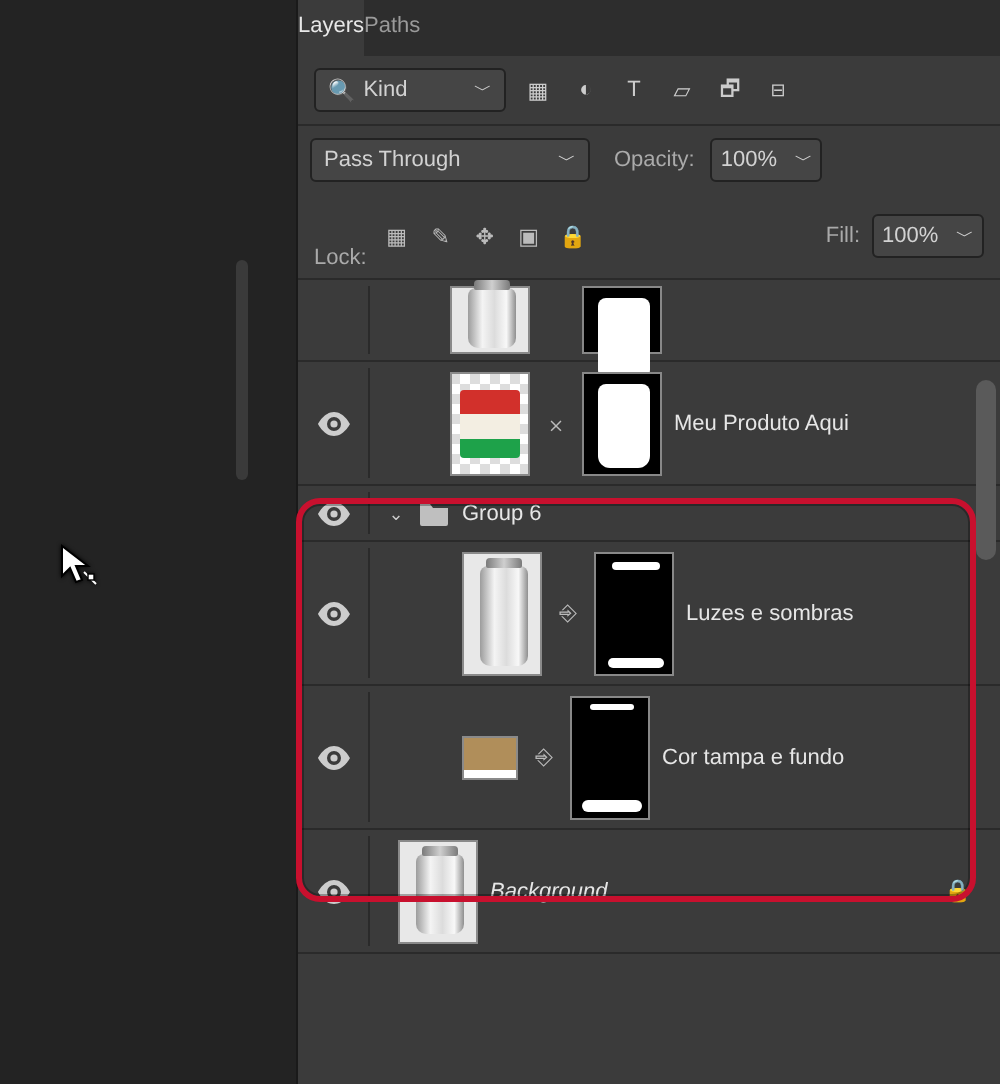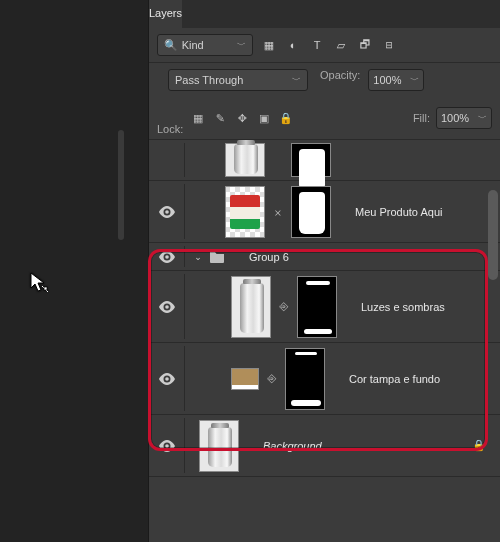--- a/index.html
+++ b/index.html
@@ -7,21 +7,21 @@
   .panel { position: absolute; left: 148px; top: 0; right: 0; bottom: 0; background: #3b3b3b; border-left: 1px solid #1a1a1a; }
   .tabs { display: flex; background: #2d2d2d; height: 28px; }
   .tab { padding: 7px 0 5px; color: #9a9a9a; cursor: pointer; }
   .tab.active { background: #3b3b3b; color: #e8e8e8; }
   .filter-row { display: flex; align-items: center; padding: 6px 8px; gap: 6px; border-bottom: 1px solid #2a2a2a; }
   .kind-select { display: flex; align-items: center; gap: 4px; background: #454545; border: 1px solid #222; border-radius: 3px; padding: 2px 6px; height: 22px; width: 96px; }
   .kind-select .search-ico { font-size: 11px; color: #ccc; }
   .kind-select .chev { color: #ccc; font-size: 9px; margin-left: auto; }
   .filter-icons { display: flex; gap: 4px; }
   .filter-icons .fi { width: 20px; height: 20px; display: flex; align-items: center; justify-content: center; color: #ccc; }
-  .blend-row { display: flex; align-items: flex-start; padding: 6px 19px; gap: 8px; }
+  .blend-row { display: flex; align-items: center; padding: 6px 6px; gap: 8px; }
   .blend-select { display: flex; align-items: center; background: #454545; border: 1px solid #222; border-radius: 3px; padding: 3px 6px; height: 22px; width: 140px; }
   .blend-select .chev { margin-left: auto; font-size: 9px; }
   .opacity-label { color: #aaa; margin-left: 4px; }
   .pct-select { display: flex; align-items: center; background: #454545; border: 1px solid #222; border-radius: 3px; padding: 3px 4px; height: 22px; width: 56px; }
   .pct-select .chev { margin-left: auto; font-size: 9px; }
   .lock-row { display: flex; align-items: center; padding: 4px 8px; gap: 6px; border-bottom: 1px solid #2a2a2a; }
   .lock-label { color: #aaa; margin-top: 22px; }
   .lock-icons { display: flex; gap: 4px; }
   .lock-icons .li { width: 18px; height: 18px; display:flex; align-items:center; justify-content:center; color:#bbb; }
   .lock-row .fill-label { margin-left: auto; color:#aaa; }
@@ -40,21 +40,21 @@
   .thumb.checker .label-box { position:absolute; left:4px; top:8px; right:4px; bottom:8px; background: linear-gradient(180deg,#d2302b 0 35%,#f3eee2 35% 72%, #1ea24a 72% 100%); border-radius:2px; }
   .thumb.swatch { background:#b08e5a; }
   .thumb.swatch::after { content:""; position:absolute; left:0; right:0; bottom:0; height:4px; background:#fff; }
   .mask { width: 40px; height: 52px; background:#000; border:1px solid #888; position:relative; flex-shrink:0; }
   .mask.white-can::after { content:""; position:absolute; left:7px; top:5px; width:26px; height:42px; background:#fff; border-radius:4px 4px 6px 6px; }
   .mask.top-bot::before { content:""; position:absolute; left:8px; top:4px; width:24px; height:4px; background:#fff; border-radius:2px; }
   .mask.top-bot::after { content:""; position:absolute; left:6px; bottom:3px; width:28px; height:5px; background:#fff; border-radius:3px; }
   .mask.top-bot2::before { content:""; position:absolute; left:9px; top:3px; width:22px; height:3px; background:#fff; border-radius:2px; }
   .mask.top-bot2::after { content:""; position:absolute; left:5px; bottom:3px; width:30px; height:6px; background:#fff; border-radius:3px; }
   .link-ico { color:#bbb; font-size:11px; width:14px; text-align:center; }
-  .layer-name { color:#e6e6e6; font-size:11px;margin-left:18px; }
+  .layer-name { color:#e6e6e6; font-size:11px; }
   .layer-name.italic { font-style: italic; }
   .folder-ico svg, .eye-ico svg { display:block; }
   .disclosure { color:#ccc; font-size:9px; width:10px; text-align:center; }
   .lock-ind { margin-left:auto; margin-right:10px; color:#bbb; }
   .highlight-box { position:absolute; border: 3px solid #c8102e; border-radius: 12px; left: 148px; top: 249px; width: 340px; height: 202px; pointer-events:none; box-shadow: 0 0 0 1px rgba(0,0,0,0.3) inset; }
   .scrollbar { position:absolute; right:2px; top:190px; width:10px; height:90px; background:#5a5a5a; border-radius:5px; }
   .left-dark { position:absolute; left:0; top:0; width:148px; bottom:0; background:#232323; }
   .left-ridge { position:absolute; left:118px; top:130px; width:6px; height:110px; background:#3a3a3a; border-radius:3px; }
   .cursor { position:absolute; left:30px; top:272px; pointer-events:none; }
   .cursor svg { filter: drop-shadow(0 0 1px #000); }
@@ -65,20 +65,21 @@
 </head>
 <body>
 
 <div class="left-dark"></div>
 <div class="left-ridge"></div>
 
 <div class="panel">
 
   <div class="tabs">
     <div class="tab active">Layers</div>
+    <div class="tab">Paths</div>
   </div>
 
   <div class="filter-row">
     <div class="kind-select">
       <span class="search-ico">🔍</span>
       <span>Kind</span>
       <span class="chev">﹀</span>
     </div>
     <div class="filter-icons">
       <div class="fi">▦</div>

